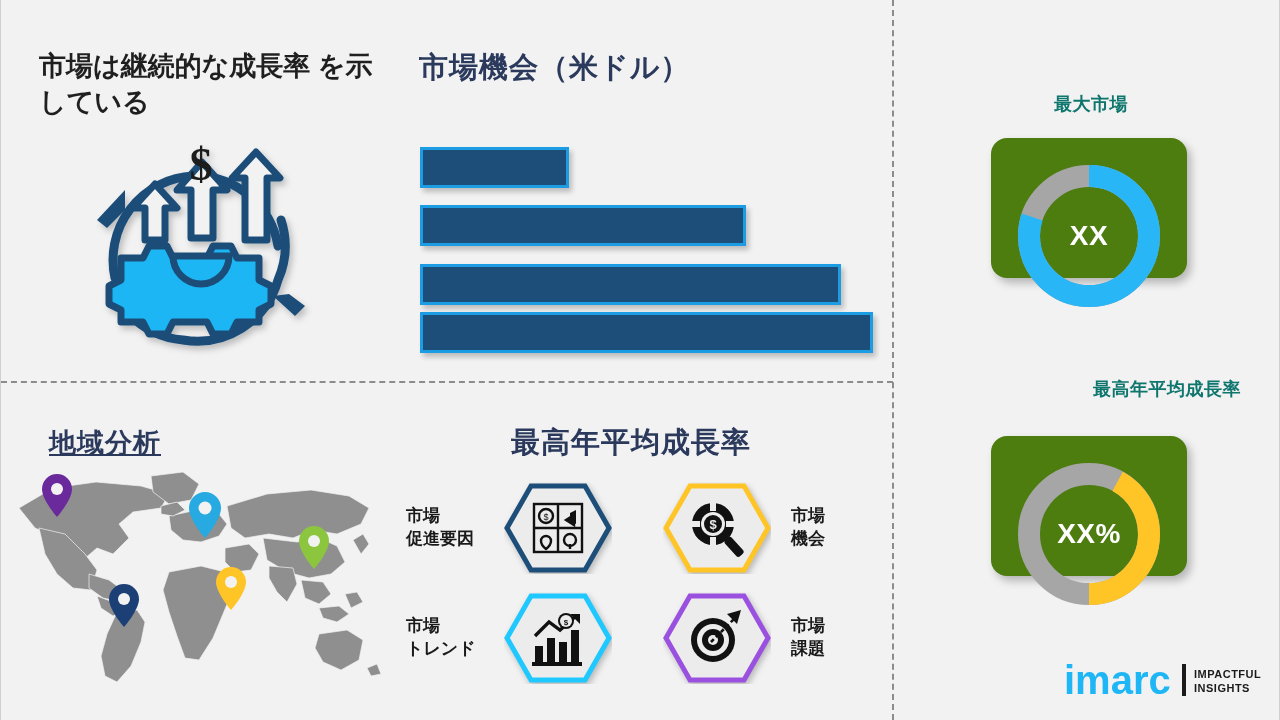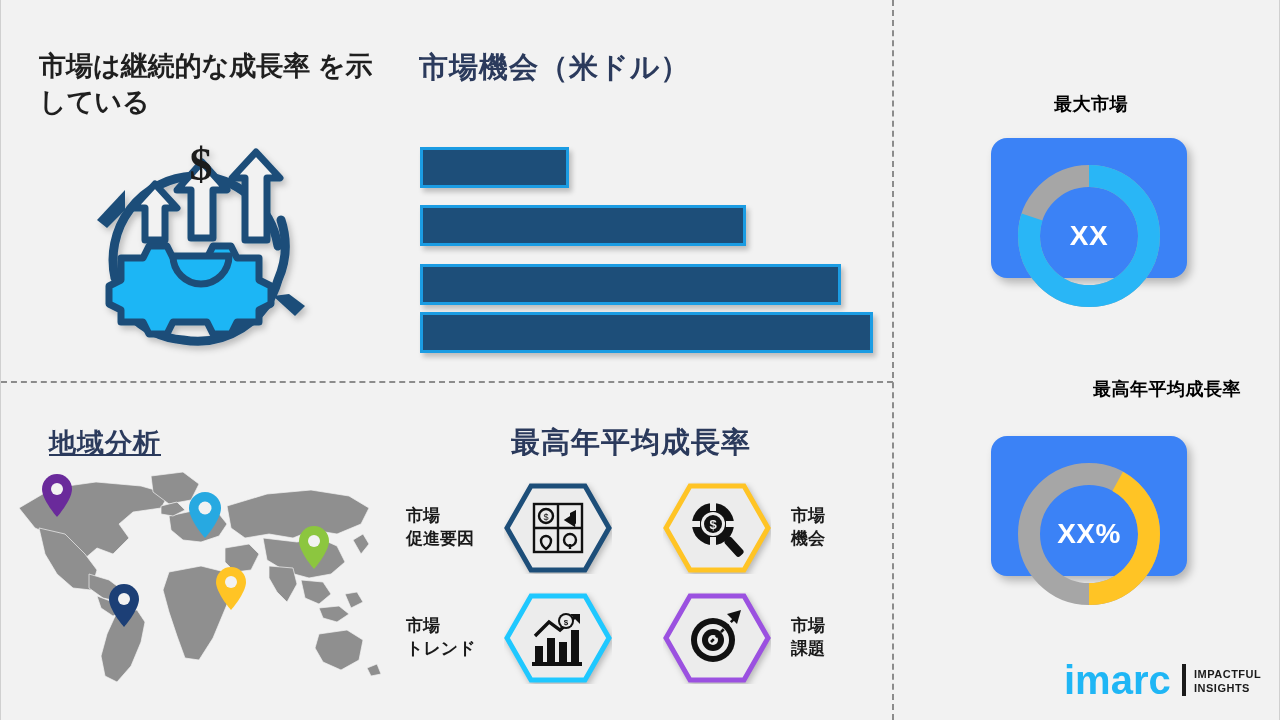--- a/index.html
+++ b/index.html
@@ -24,21 +24,21 @@
     border-left: 2px dashed #8c8c8c;
   }
   .divider-h {
     position: absolute;
     left: 0; top: 381px; width: 892px; height: 0;
     border-top: 2px dashed #8c8c8c;
   }
 
   
   .heading-dark {
-    color: #000000;
+    color: #0f766e;
     font-weight: bold;
     letter-spacing: 0.5px;
   }
   .heading-navy {
     color: #2b3a5c;
     font-weight: bold;
     letter-spacing: 1px;
   }
 
   #title-growth {
@@ -80,21 +80,21 @@
     background: #1d4e79;
     border: 3px solid #1b9ce3;
     height: 41px;
     box-shadow: 3px 4px 5px rgba(0,0,0,0.22);
   }
 
   
   .donut-card {
     position: absolute;
     width: 196px; height: 140px;
-    background: #3b82f6;
+    background: #4d7c0f;
     border-radius: 16px;
     box-shadow: 4px 5px 8px rgba(0,0,0,0.25);
   }
   #donut-card-largest { left: 990px; top: 138px; }
   #donut-card-cagr    { left: 990px; top: 436px; }
   .donut-svg { position: absolute; left: 18px; top: 18px; }
   .donut-label {
     position: absolute; left: 0; top: 0; width: 196px; height: 196px;
     display: flex; align-items: center; justify-content: center;
     color: #ffffff; font-size: 28px; font-weight: bold; letter-spacing: 0.5px;

